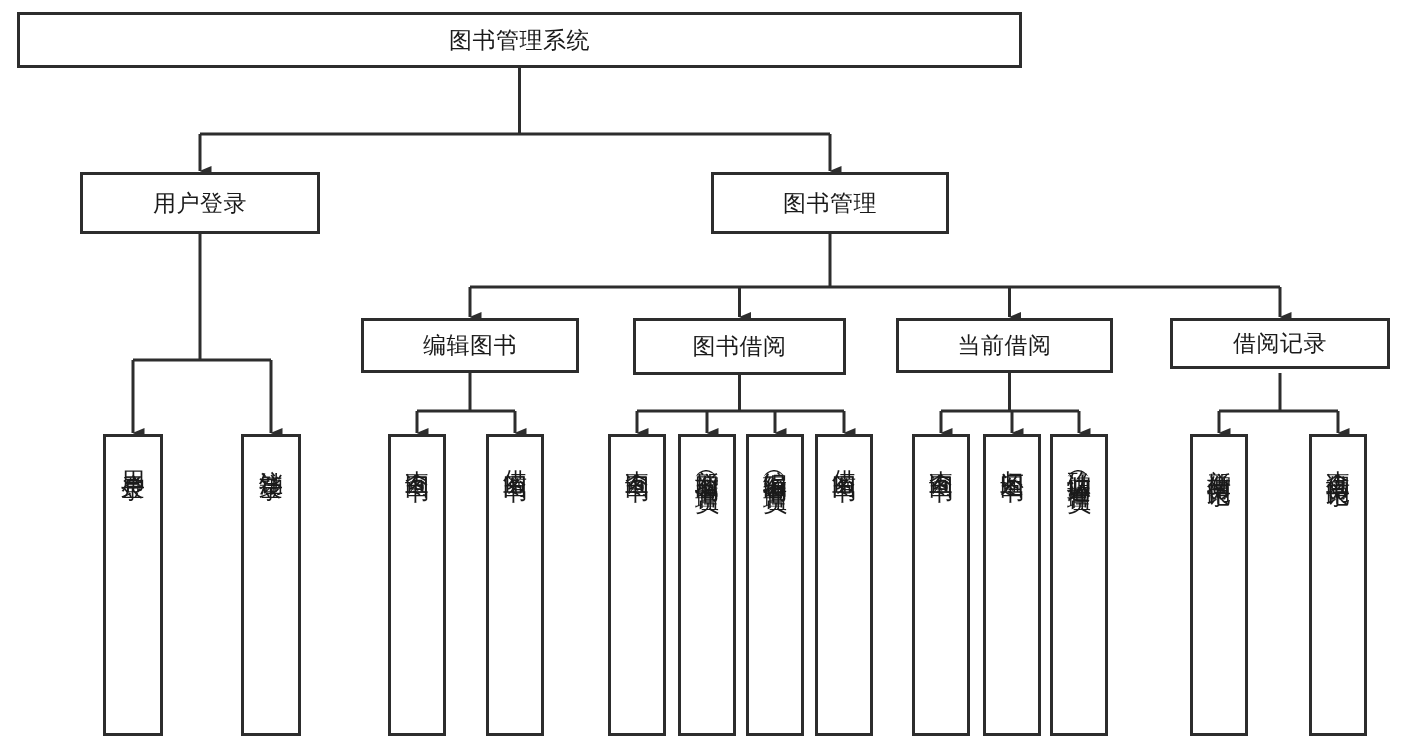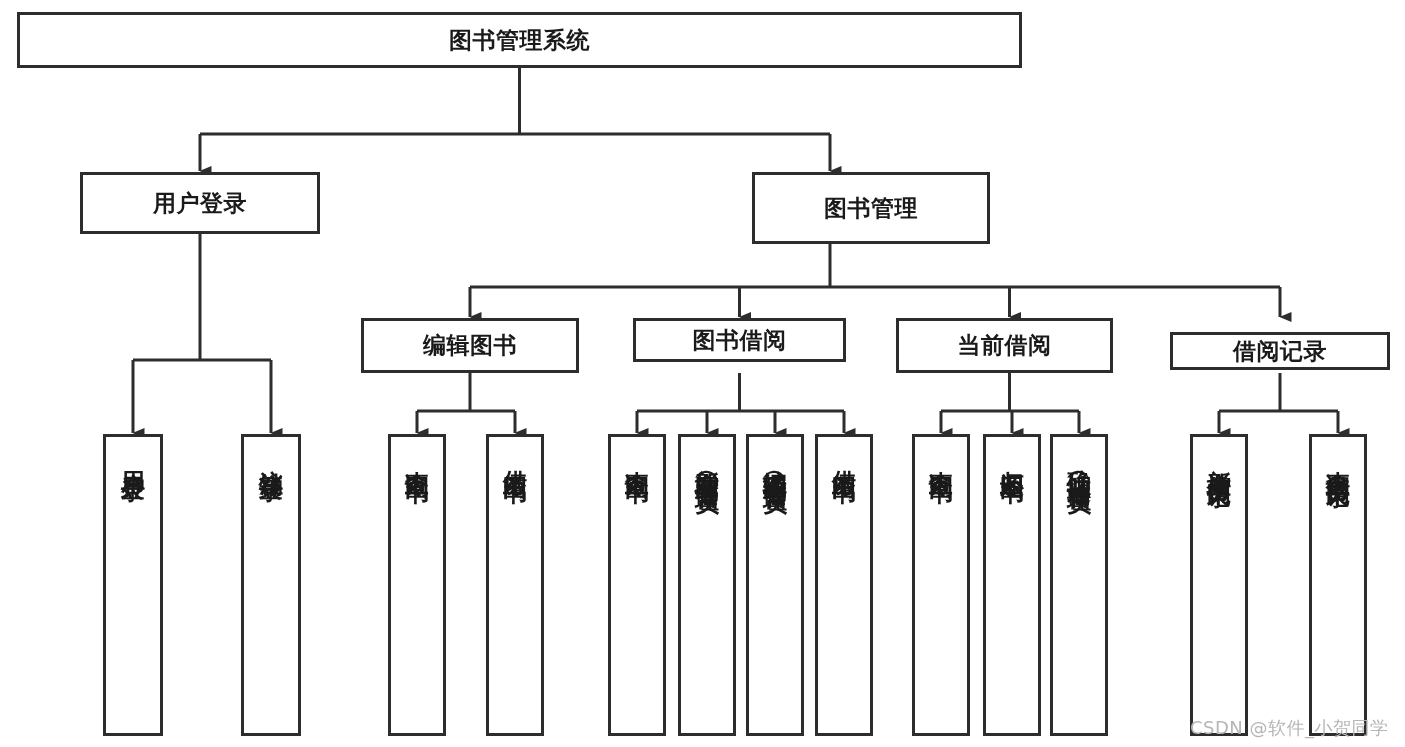--- a/index.html
+++ b/index.html
@@ -33,21 +33,20 @@
     display: flex;
     align-items: center;
     justify-content: center;
     z-index: 2;
   }
   .node .label {
     color: #1a1a1a;
     line-height: 1.08;
     text-align: center;
     white-space: pre;
-    font-weight: bold;
   }
   .node.horiz .label {
     font-size: 23px;
     letter-spacing: 0.5px;
   }
   .node.vert {
     align-items: flex-start;
     justify-content: center;
     padding-top: 14px;
   }
@@ -117,33 +116,33 @@
       </g>
   </svg>
 
   <div id="nodes-layer">
       <div class="node horiz" style="left: 17px; top: 12px; width: 1005px; height: 56px;">
         <div class="label">图书管理系统</div>
       </div>
       <div class="node horiz" style="left: 80px; top: 172px; width: 240px; height: 62px;">
         <div class="label">用户登录</div>
       </div>
-      <div class="node horiz" style="left: 752px; top: 172px; width: 238px; height: 72px;">
+      <div class="node horiz" style="left: 711px; top: 172px; width: 238px; height: 62px;">
         <div class="label">图书管理</div>
       </div>
       <div class="node horiz" style="left: 361px; top: 318px; width: 218px; height: 55px;">
         <div class="label">编辑图书</div>
       </div>
-      <div class="node horiz" style="left: 633px; top: 318px; width: 213px; height: 44px;">
+      <div class="node horiz" style="left: 633px; top: 318px; width: 213px; height: 57px;">
         <div class="label">图书借阅</div>
       </div>
       <div class="node horiz" style="left: 896px; top: 318px; width: 217px; height: 55px;">
         <div class="label">当前借阅</div>
       </div>
-      <div class="node horiz" style="left: 1170px; top: 332px; width: 220px; height: 38px;">
+      <div class="node horiz" style="left: 1170px; top: 318px; width: 220px; height: 51px;">
         <div class="label">借阅记录</div>
       </div>
       <div class="node vert" style="left: 103px; top: 434px; width: 60px; height: 302px;">
         <div class="label">用户登录</div>
       </div>
       <div class="node vert" style="left: 241px; top: 434px; width: 60px; height: 302px;">
         <div class="label">注销登录</div>
       </div>
       <div class="node vert" style="left: 388px; top: 434px; width: 58px; height: 302px;">
         <div class="label">查询图书</div>
@@ -173,14 +172,13 @@
         <div class="label">确认归还（管理员）</div>
       </div>
       <div class="node vert" style="left: 1190px; top: 434px; width: 58px; height: 302px;">
         <div class="label">新增借阅记录</div>
       </div>
       <div class="node vert" style="left: 1309px; top: 434px; width: 58px; height: 302px;">
         <div class="label">查询借阅记录</div>
       </div>
     </div>
 
-  <div id="watermark">CSDN @软件_小贺同学</div>
 </div>
 
 </body></html>

